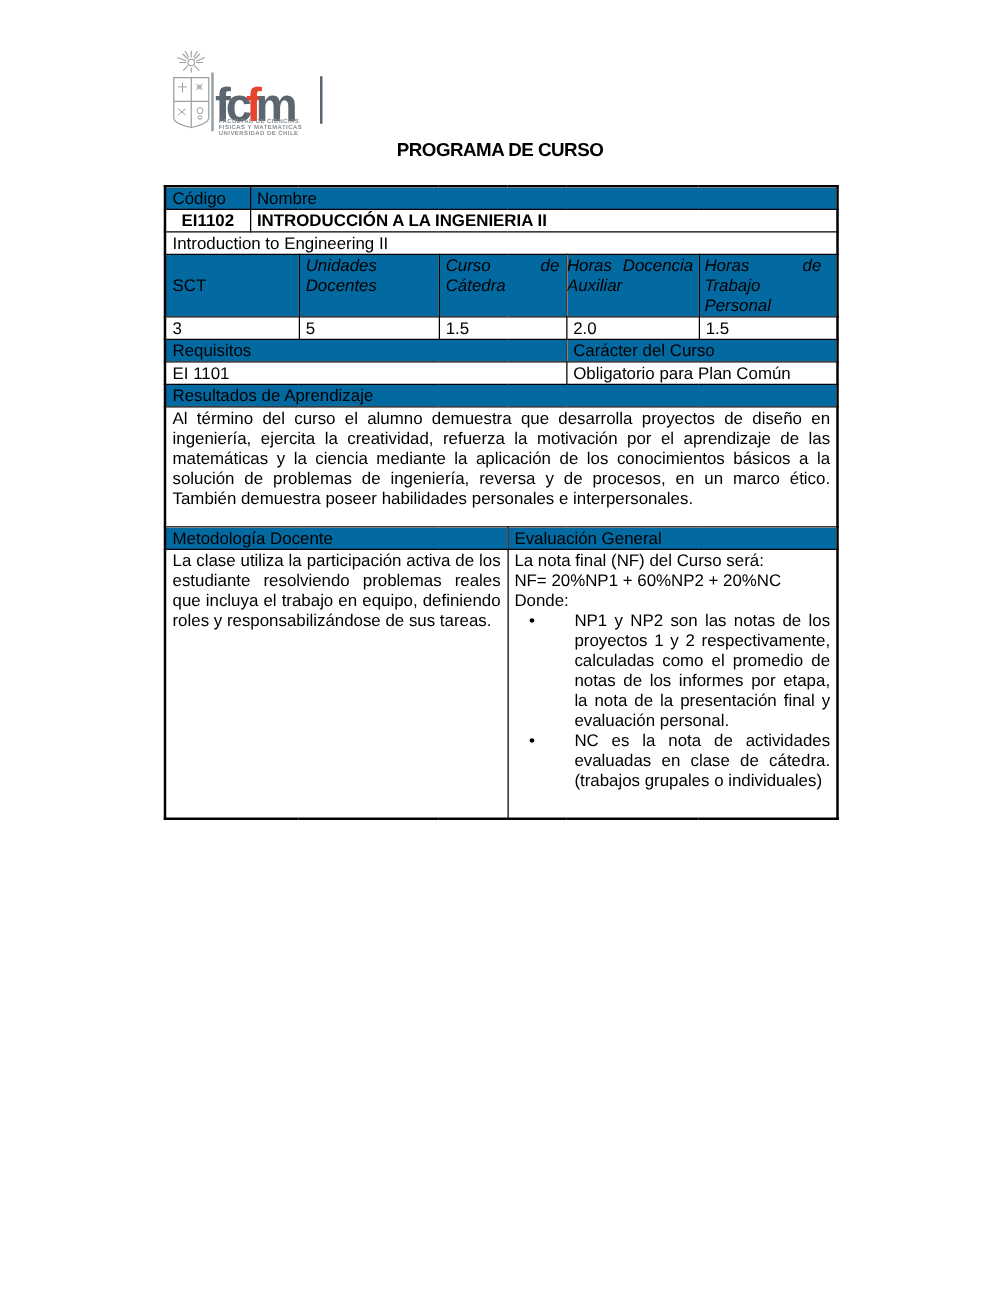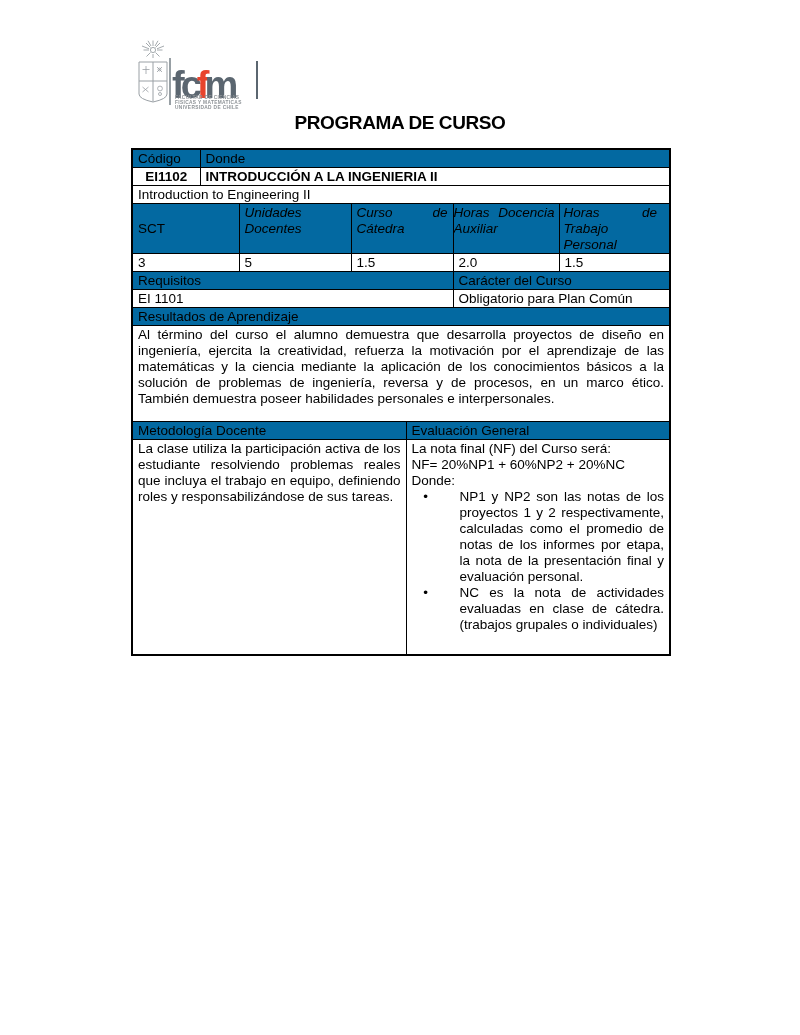--- a/index.html
+++ b/index.html
@@ -23,21 +23,21 @@
   .wordmark .red-f{color:#e8432c;margin-left:-1px;margin-right:-1px;}
   .faculty{
     position:absolute;left:38px;top:57px;width:90px;
     font-size:4.8px;line-height:4.8px;letter-spacing:0.35px;
     color:#8d9296;font-weight:bold;white-space:nowrap;
   }
 
   
   .doc-title{
     position:absolute;left:131px;top:112px;width:538px;
-    text-align:center;font-size:19px;font-weight:bold;letter-spacing:-0.4px;
+    text-align:center;font-size:15px;font-weight:bold;letter-spacing:-0.4px;
   }
 
   
   table.course{
     position:absolute;left:131px;top:148px;width:538px;
     border-collapse:collapse;table-layout:fixed;border:2px solid #000;
   }
   table.course td{
     border:1px solid #000;font-size:13.5px;line-height:16px;
     padding:1px 5px 0 5px;vertical-align:top;overflow:hidden;
@@ -107,21 +107,21 @@
       <col style="width:112px">
     <col style="width:55px">
       <col style="width:47px">
       <col style="width:106px">
       <col style="width:111px">
   </colgroup>
 
   <tbody>
       <tr style="height:17px">
     <td class="hdr">Código</td>
-    <td class="hdr" colspan="6">Donde</td>
+    <td class="hdr" colspan="6">Nombre</td>
   </tr>
   <tr style="height:18px">
     <td class="ctr b">EI1102</td>
     <td class="b" colspan="6">INTRODUCCIÓN A LA INGENIERIA II</td>
   </tr>
 
   <tr style="height:18px">
     <td colspan="7">Introduction to Engineering II</td>
   </tr>
 

